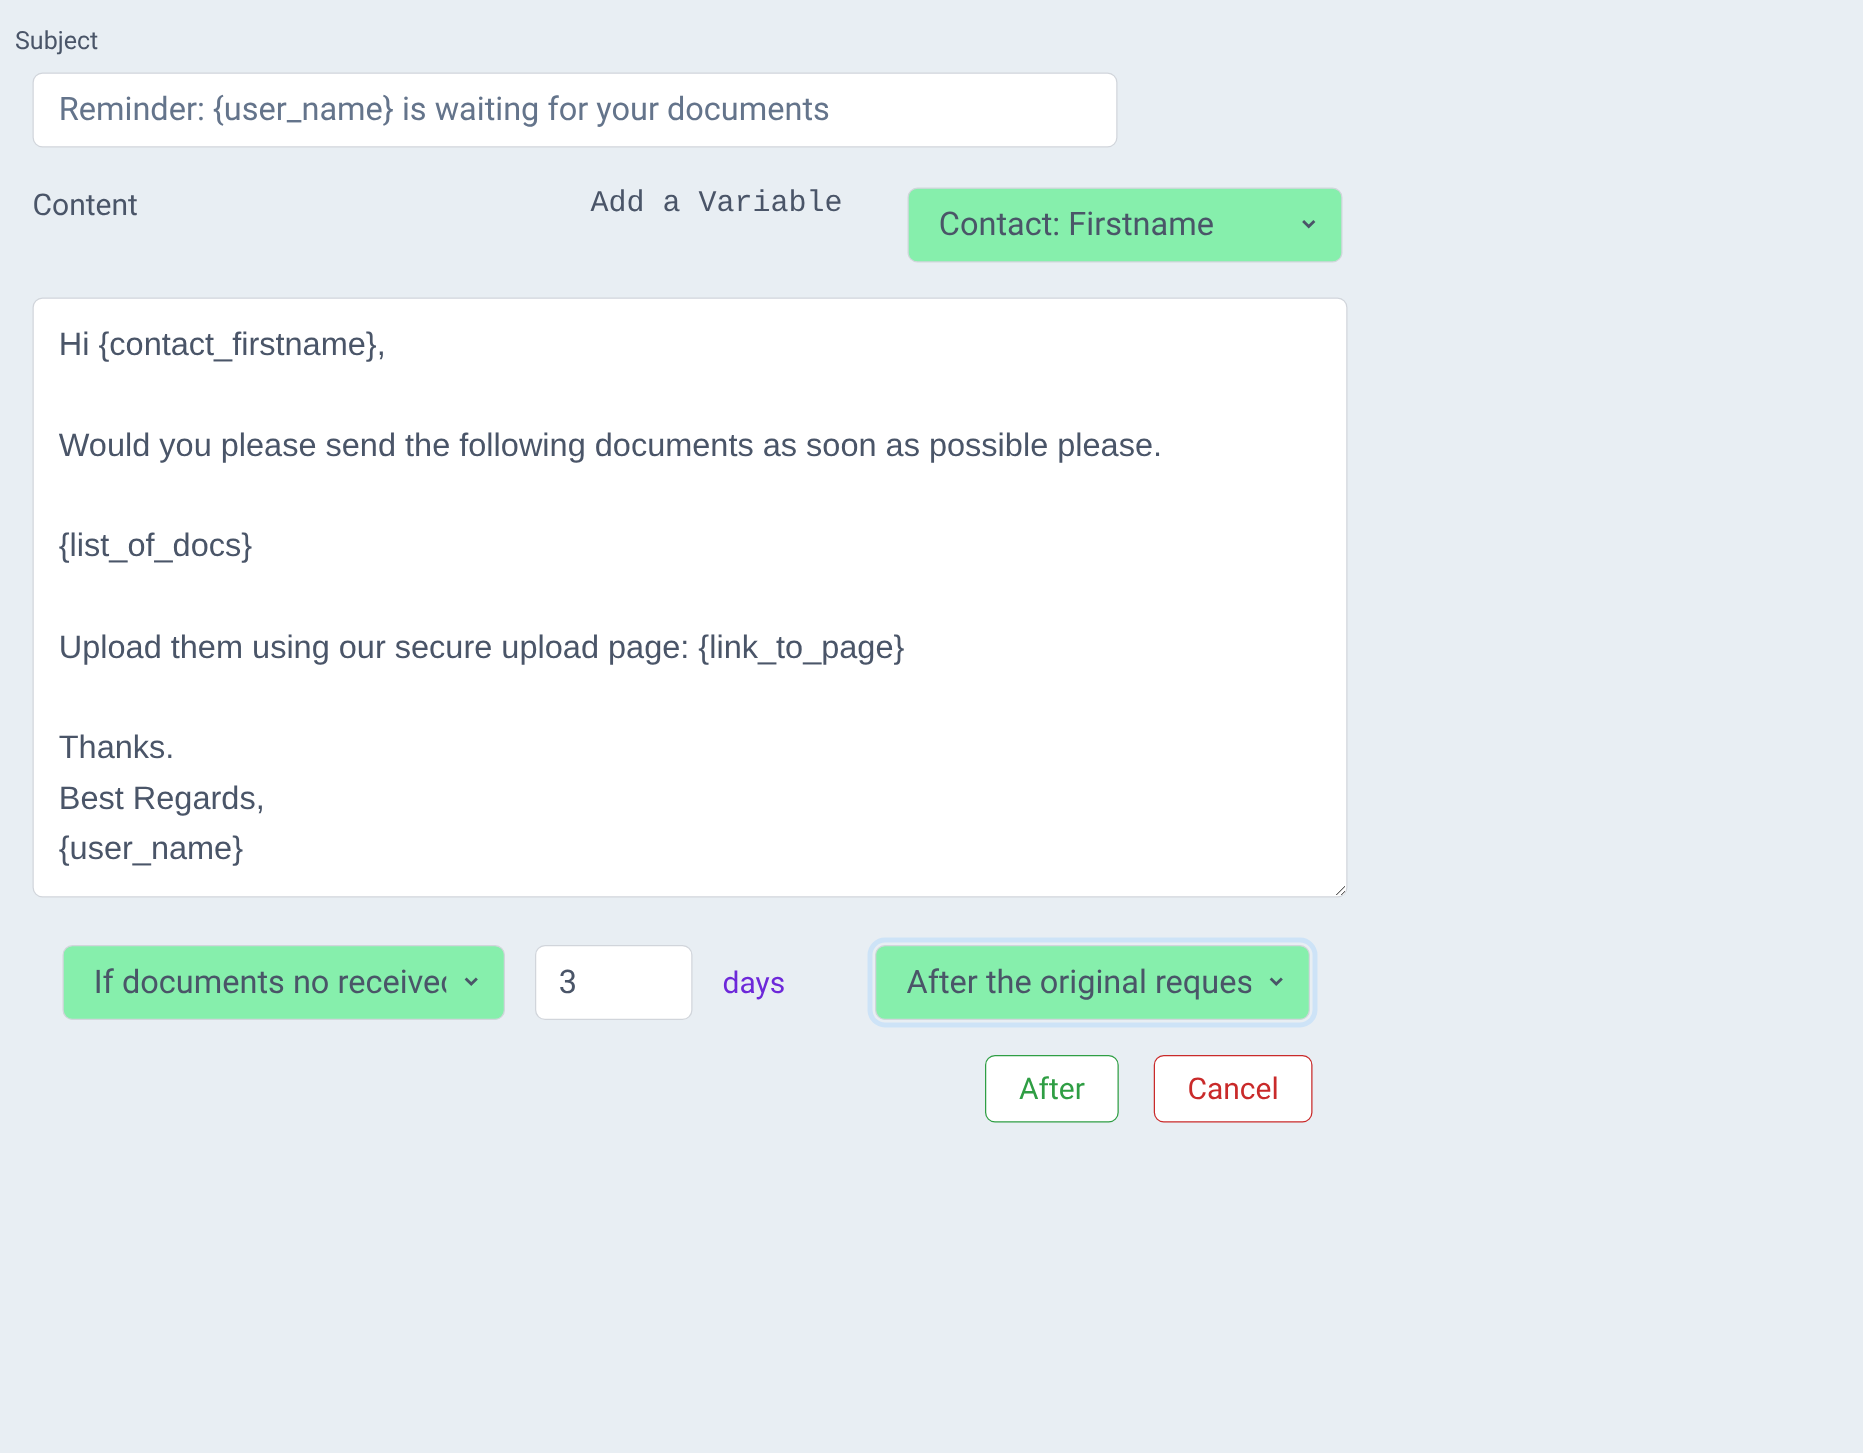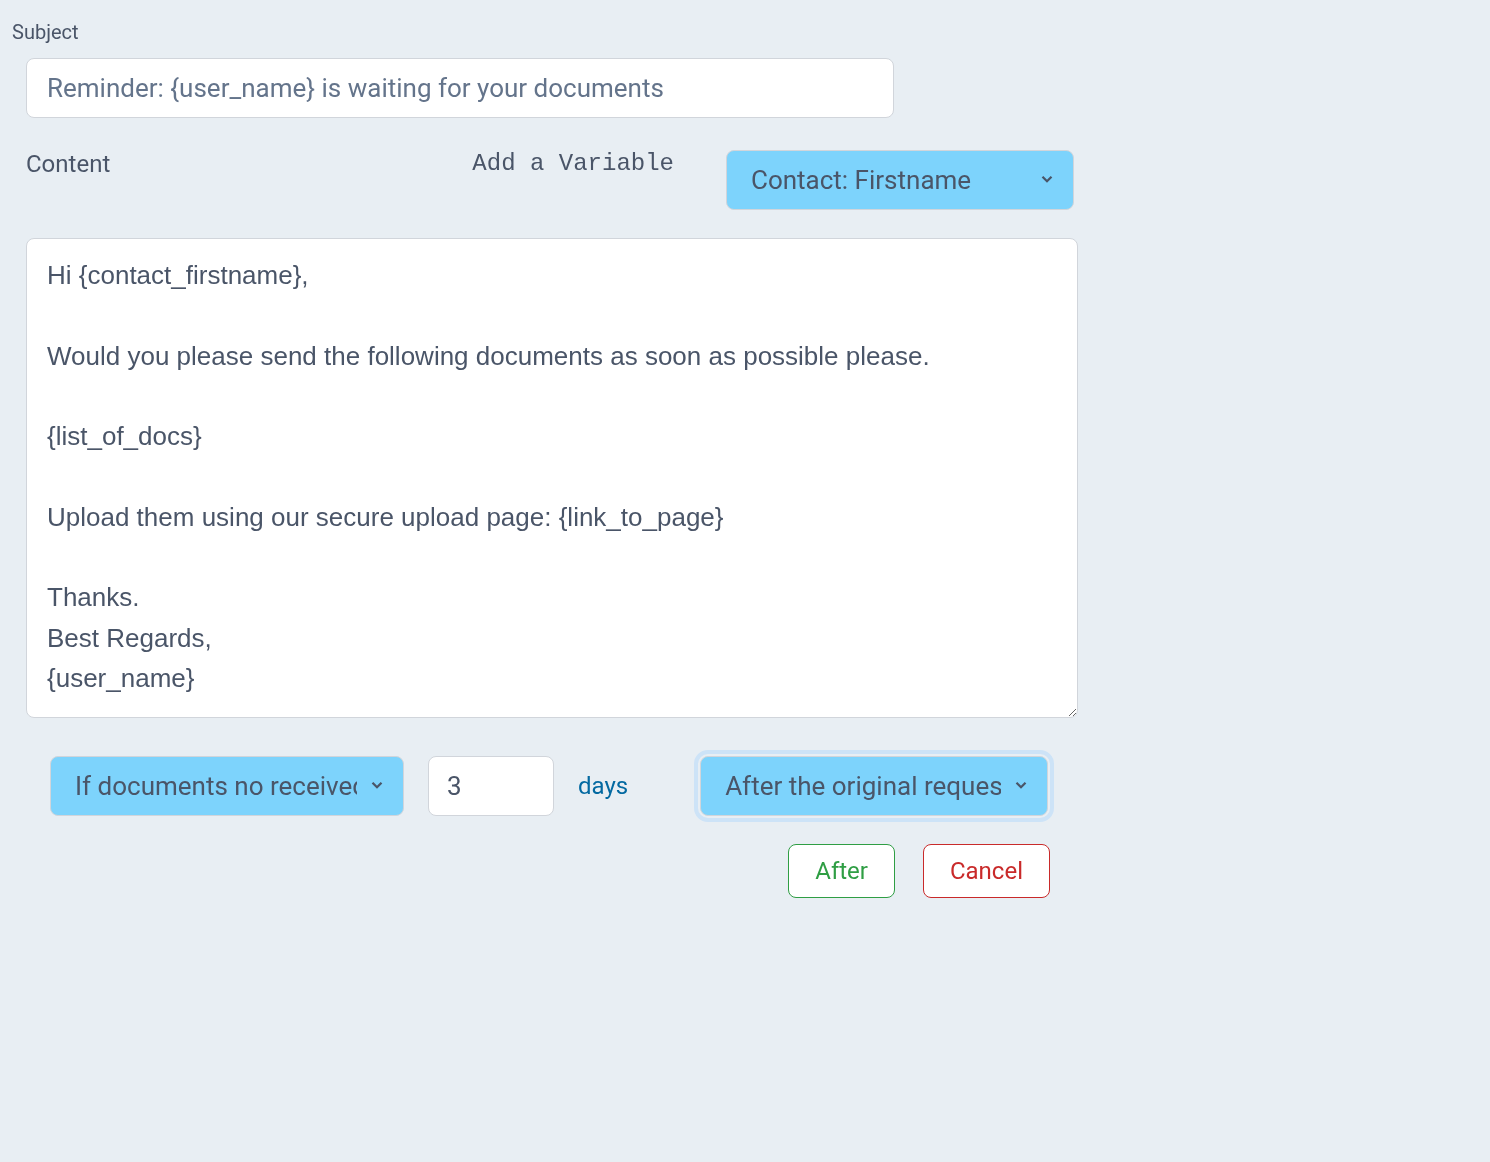--- a/index.html
+++ b/index.html
@@ -57,21 +57,21 @@
       margin-right: 52px;
       font-family: Liberation Mono, monospace;
     }
     .select-wrap {
       position: relative;
       display: inline-block;
     }
     .select-wrap select {
       appearance: none;
       -webkit-appearance: none;
-      background: #7dd3fc;
+      background: #86efac;
       border: 1px solid #d1d5db;
       border-radius: 8px;
       padding: 14px 46px 14px 24px;
       font-size: 26px;
       color: #4a5568;
       font-family: inherit;
       cursor: pointer;
     }
     .select-wrap .chev {
       position: absolute;
@@ -119,21 +119,21 @@
       font-size: 26px;
       color: #4a5568;
       background: #fff;
       border: 1px solid #d1d5db;
       border-radius: 8px;
       font-family: inherit;
       text-align: left;
     }
     .days-label {
       font-size: 24px;
-      color: #0369a1;
+      color: #6d28d9;
       margin-right: 46px;
     }
     .relative-focused {
       outline: 4px solid #cde3f7;
       border-radius: 10px;
       padding: 2px;
     }
     .relative-select {
       width: 348px;
     }

